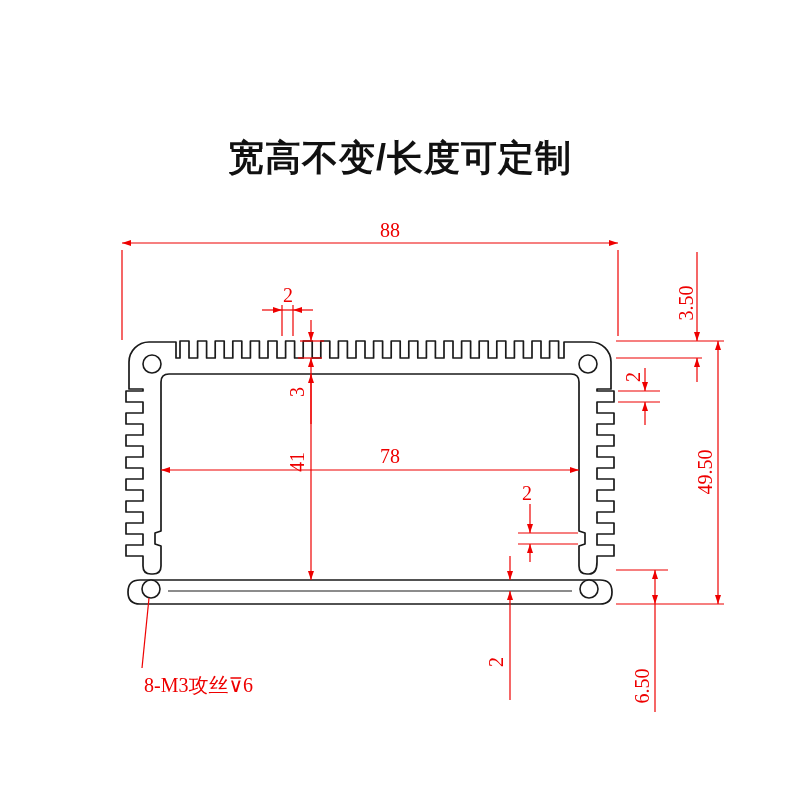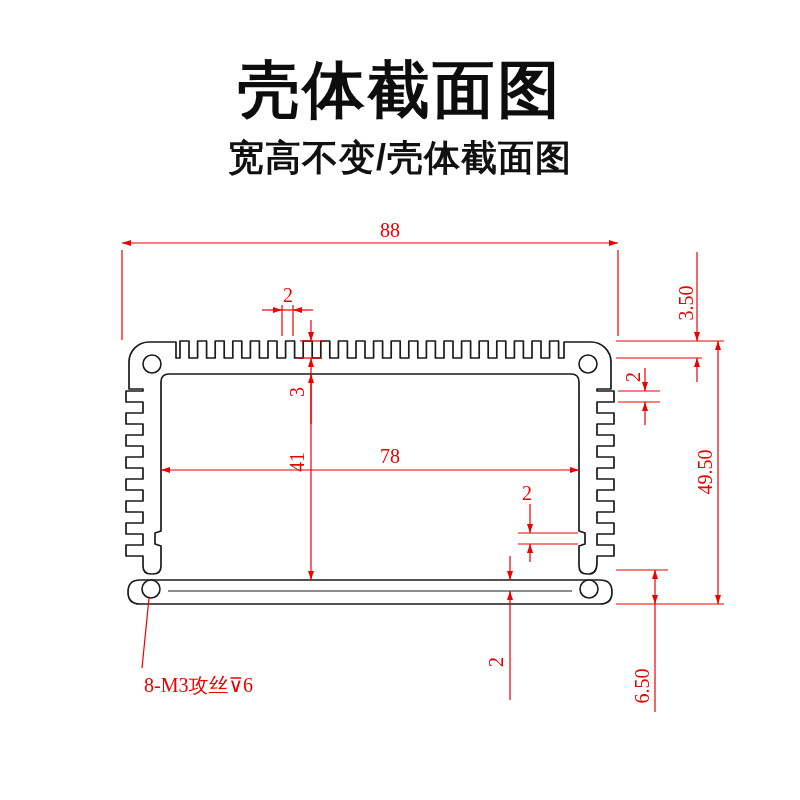--- a/index.html
+++ b/index.html
@@ -11,22 +11,21 @@
             font-size:36px;font-weight:600;color:#111111;letter-spacing:1px;}
   svg.drawing{position:absolute;top:0;left:0;}
   text.dim{font-family:"Liberation Serif", serif;font-size:20px;fill:#ee0000;}
   text.note{font-family:"Liberation Serif", serif;font-size:20px;fill:#ee0000;}
 </style>
 </head>
 <body>
 
 <div class="page">
 
-  <h1 class="title">壳体截面图</h1>
-  <div class="subtitle">宽高不变/壳体截面图</div>
+  <div class="subtitle">宽高不变/长度可定制</div>
 
   <svg class="drawing" width="800" height="800" viewBox="0 0 800 800">
     <g id="geo">
         <path d="M 143 562 L 143 556 L 143 556 L 126 556 L 126 545 L 143 545 L 143 534 L 126 534 L 126 523 L 143 523 L 143 512 L 126 512 L 126 501 L 143 501 L 143 490 L 126 490 L 126 479 L 143 479 L 143 468 L 126 468 L 126 457 L 143 457 L 143 446 L 126 446 L 126 435 L 143 435 L 143 424 L 126 424 L 126 413 L 143 413 L 143 402 L 126 402 L 126 391 L 143 391 L 143 389 L 129 389 L 129 362 A 20 20 0 0 1 149 342 L 176 342 L 176 358 L 180 358 L 180 341 L 189 341 L 189 358 L 197.6 358 L 197.6 341 L 206.6 341 L 206.6 358 L 215.2 358 L 215.2 341 L 224.2 341 L 224.2 358 L 232.8 358 L 232.8 341 L 241.8 341 L 241.8 358 L 250.4 358 L 250.4 341 L 259.4 341 L 259.4 358 L 268 358 L 268 341 L 277 341 L 277 358 L 285.6 358 L 285.6 341 L 294.6 341 L 294.6 358 L 303.20000000000005 358 L 303.20000000000005 341 L 312.20000000000005 341 L 312.20000000000005 358 L 320.8 358 L 320.8 341 L 329.8 341 L 329.8 358 L 338.4 358 L 338.4 341 L 347.4 341 L 347.4 358 L 356 358 L 356 341 L 365 341 L 365 358 L 373.6 358 L 373.6 341 L 382.6 341 L 382.6 358 L 391.20000000000005 358 L 391.20000000000005 341 L 400.20000000000005 341 L 400.20000000000005 358 L 408.8 358 L 408.8 341 L 417.8 341 L 417.8 358 L 426.40000000000003 358 L 426.40000000000003 341 L 435.40000000000003 341 L 435.40000000000003 358 L 444 358 L 444 341 L 453 341 L 453 358 L 461.6 358 L 461.6 341 L 470.6 341 L 470.6 358 L 479.20000000000005 358 L 479.20000000000005 341 L 488.20000000000005 341 L 488.20000000000005 358 L 496.8 358 L 496.8 341 L 505.8 341 L 505.8 358 L 514.4000000000001 358 L 514.4000000000001 341 L 523.4000000000001 341 L 523.4000000000001 358 L 532 358 L 532 341 L 541 341 L 541 358 L 549.6 358 L 549.6 341 L 558.6 341 L 558.6 358 L 564 358 L 564 342 L 591 342 A 20 20 0 0 1 611 362 L 611 389 L 597 389 L 597 391 L 614 391 L 614 402 L 597 402 L 597 413 L 614 413 L 614 424 L 597 424 L 597 435 L 614 435 L 614 446 L 597 446 L 597 457 L 614 457 L 614 468 L 597 468 L 597 479 L 614 479 L 614 490 L 597 490 L 597 501 L 614 501 L 614 512 L 597 512 L 597 523 L 614 523 L 614 534 L 597 534 L 597 545 L 614 545 L 614 556 L 597 556 L 597 562 Q 597 574 589 574 L 587 574 Q 579 574 579 566 L 579 546 L 585 544 L 585 533 L 579 531 L 579 382 Q 579 374 571 374 L 169 374 Q 161 374 161 382 L 161 531 L 155 533 L 155 544 L 161 546 L 161 566 Q 161 574 153 574 L 151 574 Q 143 574 143 566 Z" fill="#ffffff" stroke="#1a1a1a" stroke-width="1.7" stroke-linejoin="round"></path>
         <path d="M 140 580 L 600 580 Q 612 580 612 592 Q 612 604 600 604 L 140 604 Q 128 604 128 592 Q 128 580 140 580 Z" fill="#ffffff" stroke="#1a1a1a" stroke-width="1.7"></path>
         <line x1="168" y1="591" x2="572" y2="591" stroke="#1a1a1a" stroke-width="1.2"></line>
         <circle cx="152" cy="364" r="9" fill="#ffffff" stroke="#1a1a1a" stroke-width="1.6"></circle>
         <circle cx="588" cy="364" r="9" fill="#ffffff" stroke="#1a1a1a" stroke-width="1.6"></circle>
         <circle cx="151" cy="589" r="9" fill="#ffffff" stroke="#1a1a1a" stroke-width="1.6"></circle>
         <circle cx="589" cy="589" r="9" fill="#ffffff" stroke="#1a1a1a" stroke-width="1.6"></circle>

